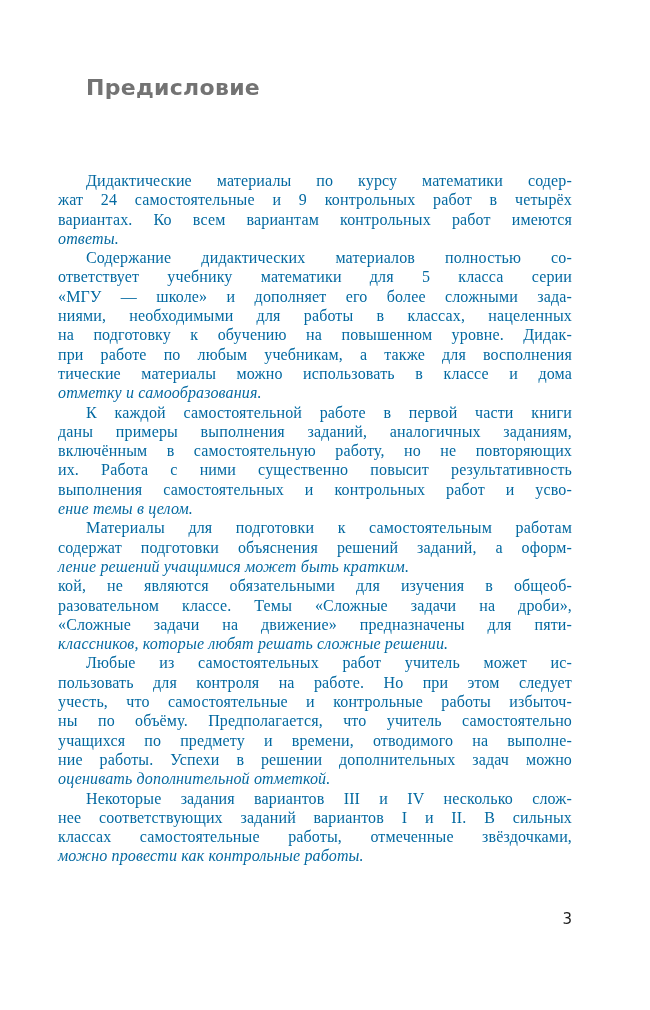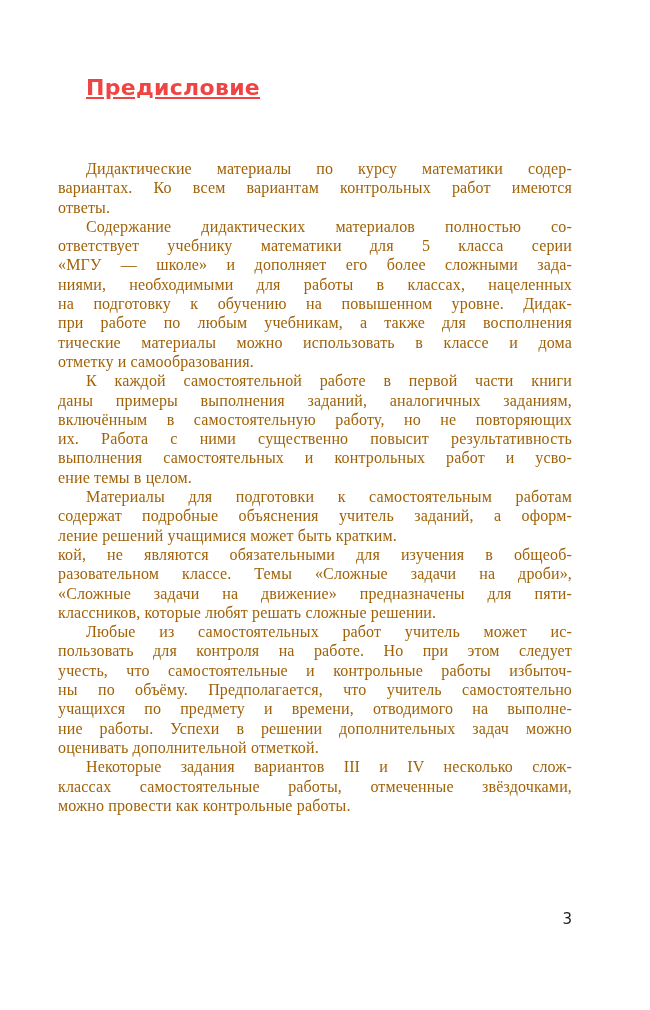--- a/index.html
+++ b/index.html
@@ -17,44 +17,44 @@
   .page-title {
     position: absolute;
     left: 86px;
     top: 74px;
     margin: 0;
     font-family: "DejaVu Sans", sans-serif;
     font-weight: bold;
     font-size: 22px;
     line-height: 27px;
     letter-spacing: 0.3px;
-    color: #ef4444;
-    text-decoration: underline;
+    color: #737373;
   }
   .text-block {
     position: absolute;
     left: 58px;
-    top: 159px;
+    top: 171px;
     width: 514px;
-    color: #a16207;
+    color: #0369a1;
   }
   .text-line {
     font-family: "Liberation Serif", serif;
     font-size: 16px;
     line-height: 19.3px;
     letter-spacing: 0.15px;
     text-align: justify;
     text-align-last: justify;
     white-space: normal;
   }
   .text-line.first-line {
     padding-left: 28px;
   }
   .text-line.last-line {
     text-align-last: left;
+    font-style: italic;
   }
   .page-number {
     position: absolute;
     left: 58px;
     top: 910px;
     width: 514px;
     text-align: right;
     font-family: "DejaVu Sans", sans-serif;
     font-size: 15px;
     line-height: 18px;
@@ -62,49 +62,51 @@
   }
 </style>
 </head>
 <body>
 
 <div class="screen">
   <h1 class="page-title">Предисловие</h1>
 
   <div class="text-block">
       <div class="text-line first-line">Дидактические материалы по курсу математики содер-</div>
+      <div class="text-line">жат 24 самостоятельные и 9 контрольных работ в четырёх</div>
       <div class="text-line">вариантах. Ко всем вариантам контрольных работ имеются</div>
       <div class="text-line last-line">ответы.</div>
       <div class="text-line first-line">Содержание дидактических материалов полностью со-</div>
       <div class="text-line">ответствует учебнику математики для 5 класса серии</div>
       <div class="text-line">«МГУ — школе» и дополняет его более сложными зада-</div>
       <div class="text-line">ниями, необходимыми для работы в классах, нацеленных</div>
       <div class="text-line">на подготовку к обучению на повышенном уровне. Дидак-</div>
       <div class="text-line">при работе по любым учебникам, а также для восполнения</div>
       <div class="text-line">тические материалы можно использовать в классе и дома</div>
       <div class="text-line last-line">отметку и самообразования.</div>
       <div class="text-line first-line">К каждой самостоятельной работе в первой части книги</div>
       <div class="text-line">даны примеры выполнения заданий, аналогичных заданиям,</div>
       <div class="text-line">включённым в самостоятельную работу, но не повторяющих</div>
       <div class="text-line">их. Работа с ними существенно повысит результативность</div>
       <div class="text-line">выполнения самостоятельных и контрольных работ и усво-</div>
       <div class="text-line last-line">ение темы в целом.</div>
       <div class="text-line first-line">Материалы для подготовки к самостоятельным работам</div>
-      <div class="text-line">содержат подробные объяснения учитель заданий, а оформ-</div>
+      <div class="text-line">содержат подготовки объяснения решений заданий, а оформ-</div>
       <div class="text-line last-line">ление решений учащимися может быть кратким.</div>
       <div class="text-line">кой, не являются обязательными для изучения в общеоб-</div>
       <div class="text-line">разовательном классе. Темы «Сложные задачи на дроби»,</div>
       <div class="text-line">«Сложные задачи на движение» предназначены для пяти-</div>
       <div class="text-line last-line">классников, которые любят решать сложные решении.</div>
       <div class="text-line first-line">Любые из самостоятельных работ учитель может ис-</div>
       <div class="text-line">пользовать для контроля на работе. Но при этом следует</div>
       <div class="text-line">учесть, что самостоятельные и контрольные работы избыточ-</div>
       <div class="text-line">ны по объёму. Предполагается, что учитель самостоятельно</div>
       <div class="text-line">учащихся по предмету и времени, отводимого на выполне-</div>
       <div class="text-line">ние работы. Успехи в решении дополнительных задач можно</div>
       <div class="text-line last-line">оценивать дополнительной отметкой.</div>
       <div class="text-line first-line">Некоторые задания вариантов III и IV несколько слож-</div>
+      <div class="text-line">нее соответствующих заданий вариантов I и II. В сильных</div>
       <div class="text-line">классах самостоятельные работы, отмеченные звёздочками,</div>
       <div class="text-line last-line">можно провести как контрольные работы.</div>
     </div>
 
   <div class="page-number">3</div>
 </div>
 
 </body></html>

